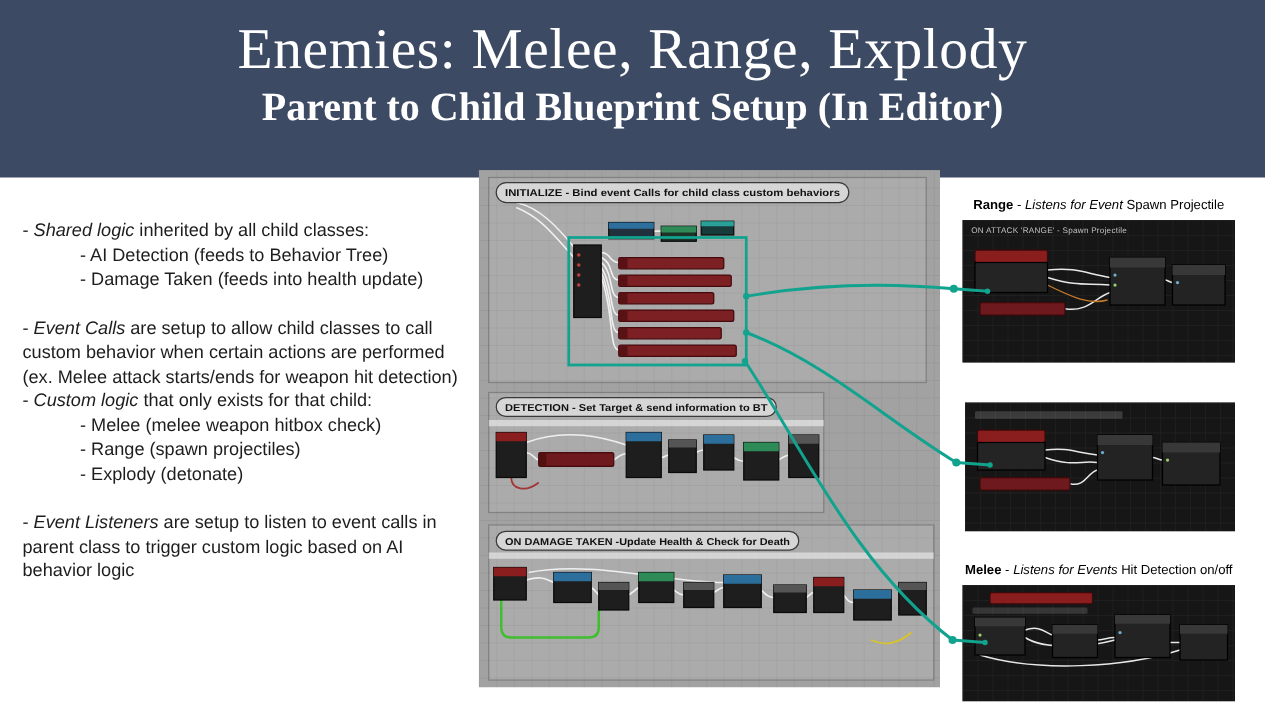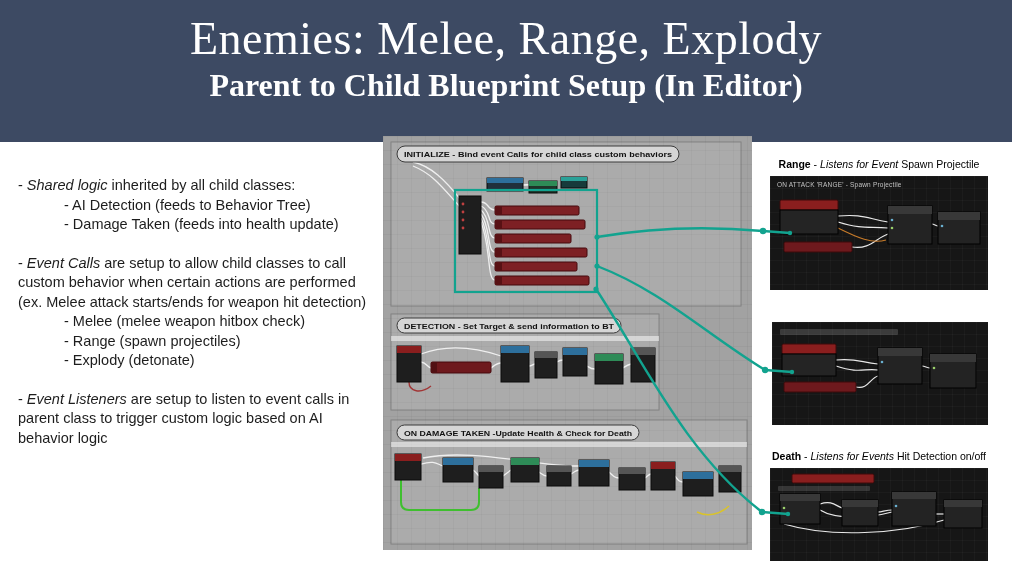--- a/index.html
+++ b/index.html
@@ -69,20 +69,21 @@
   <header class="slide-header">
     <div class="slide-title">Enemies: Melee, Range, Explody</div>
     <div class="slide-subtitle">Parent to Child Blueprint Setup (In Editor)</div>
   </header>
 
   <section class="left-col">
     <p><span>- </span><i>Shared logic</i><span> inherited by all child classes:</span></p>
     <p class="indent">- AI Detection (feeds to Behavior Tree)</p>
     <p class="indent">- Damage Taken (feeds into health update)</p>
     <p class="gap"><span>- </span><i>Event Calls</i><span> are setup to allow child classes to call custom behavior when certain actions are performed (ex. Melee attack starts/ends for weapon hit detection)</span></p>
+    <p><span>- </span><i>Custom logic</i><span> that only exists for that child:</span></p>
     <p class="indent">- Melee (melee weapon hitbox check)</p>
     <p class="indent">- Range (spawn projectiles)</p>
     <p class="indent">- Explody (detonate)</p>
     <p class="gap"><span>- </span><i>Event Listeners</i><span> are setup to listen to event calls in parent class to trigger custom logic based on AI behavior logic</span></p>
   </section>
 
   <section class="graph-main">
     <svg width="369" height="414" viewBox="0 0 369 414">
       <defs>
         <pattern id="gridL" width="14" height="14" patternUnits="userSpaceOnUse">
@@ -211,21 +212,21 @@
         <rect x="14" y="289" width="242" height="15" rx="7.5" fill="#d6d6d6" stroke="#3a3a3a"></rect>
         <text class="pill-text" x="135" y="300" text-anchor="middle" textLength="228" lengthAdjust="spacingAndGlyphs">ON DAMAGE TAKEN -Update Health &amp; Check for Death</text>
       </g>
     </svg>
   </section>
 
   <div class="panel-label label-range">
     <b>Range</b><span> - </span><i>Listens for Event</i><span> Spawn Projectile</span>
   </div>
   <div class="panel-label label-melee">
-    <b>Death</b><span> - </span><i>Listens for Events</i><span> Hit Detection on/off</span>
+    <b>Melee</b><span> - </span><i>Listens for Events</i><span> Hit Detection on/off</span>
   </div>
 
   <div class="bp-panel bp-range">
     <svg width="218" height="114" viewBox="0 0 218 114">
       <defs>
         <pattern id="gd1" width="12" height="12" patternUnits="userSpaceOnUse">
           <path d="M12 0H0V12" fill="none" stroke="rgba(255,255,255,0.05)" stroke-width="1"></path>
         </pattern>
       </defs>
       <rect width="218" height="114" fill="#161616"></rect>

